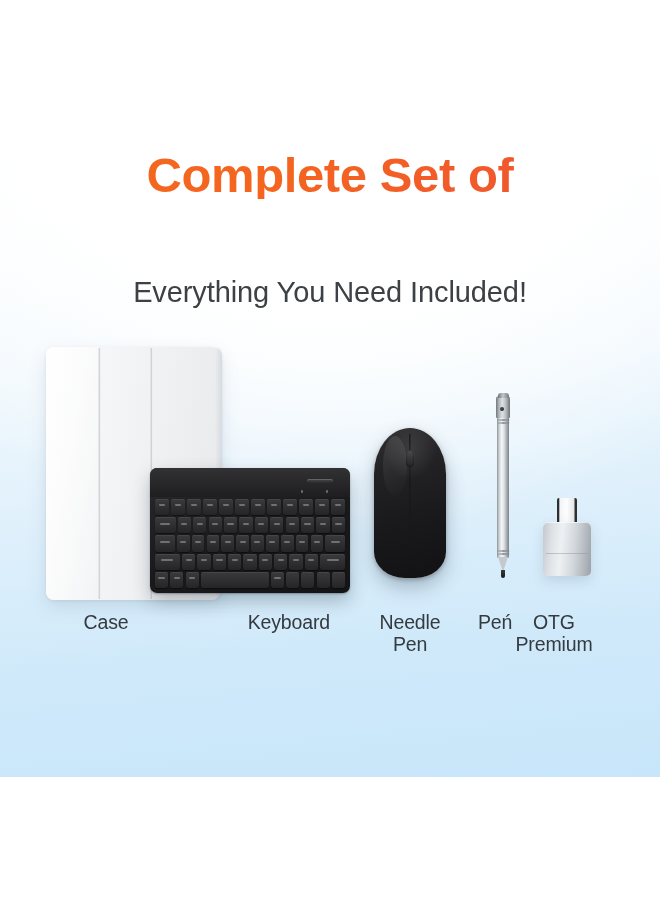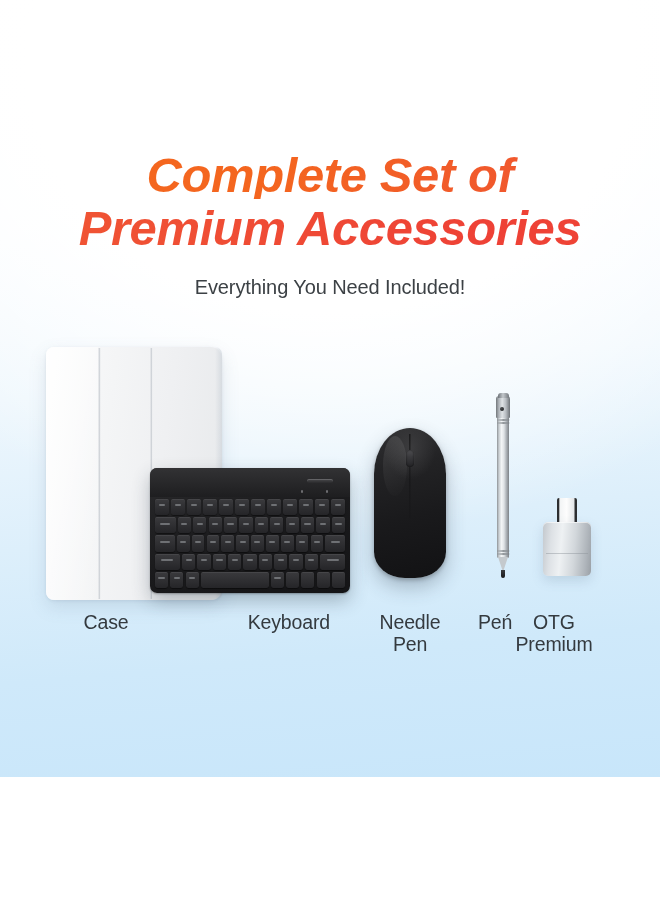--- a/index.html
+++ b/index.html
@@ -25,40 +25,40 @@
         #cfe9fa 82%,
         #c8e6fa 100%);
     overflow:hidden;
   }
   #letterbox-bottom{
     position:absolute; left:0; top:777px;
     width:660px; height:123px; background:#ffffff;
   }
 
   
-  .head-block{ position:absolute; left:0; top:152px; width:660px; text-align:center;font-style:italic; }
+  .head-block{ position:absolute; left:0; top:152px; width:660px; text-align:center; }
   .head-line{
     display:block;
     font-weight:700;
     letter-spacing:-.4px;
     line-height:.96;
     -webkit-background-clip:text; background-clip:text;
     -webkit-text-fill-color:transparent; color:transparent;
   }
   .head-line-1{
     font-size:49px;
     background-image:linear-gradient(100deg,#f4691f 0%,#f4651f 42%,#f15a2b 72%,#ef4e33 100%);
   }
   .head-line-2{
     font-size:49px; margin-top:6px;
     background-image:linear-gradient(100deg,#f05733 0%,#ef4a35 45%,#ee4136 75%,#ef4535 100%);
   }
   .sub-line{
     position:absolute; left:0; top:276px; width:660px;
-    text-align:center; font-size:20px; font-weight:400;
+    text-align:center; font-size:29px; font-weight:400;
     color:#3c4145; letter-spacing:-.1px;
   }
 
   
   #stage{ position:absolute; left:0; top:330px; width:660px; height:275px; }
   .prod{ position:absolute; }
 
   
   #case-wrap{ left:46px; top:17px; width:176px; height:253px; }
   .case-body{
@@ -228,21 +228,20 @@
   #label-pen{ left:460px; width:70px; }
   #label-otg{ left:508px; width:92px; }
 </style>
 </head>
 <body>
 
 <div id="promo-canvas">
 
   <div class="head-block">
     <span class="head-line head-line-1">Complete Set of</span>
-    <span class="head-line head-line-2">Premium Accessories</span>
   </div>
 
   <div class="sub-line">Everything You Need Included!</div>
 
   <div id="stage">
 
     <div class="prod" id="case-wrap">
       <div class="case-body">
         <div class="case-sheen"></div>
         <div class="case-fold f1"></div>

